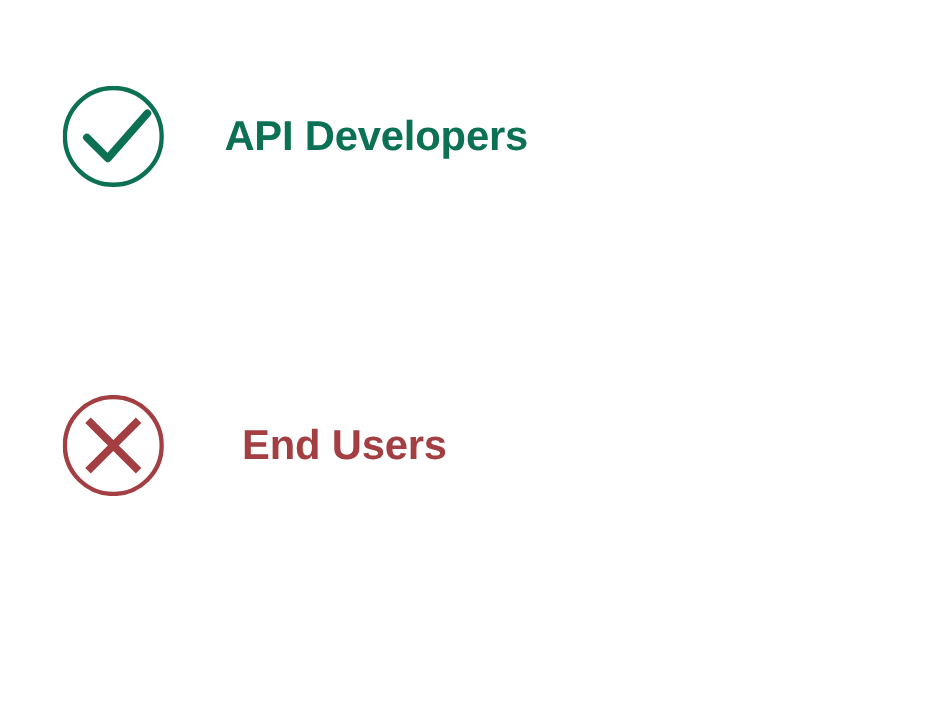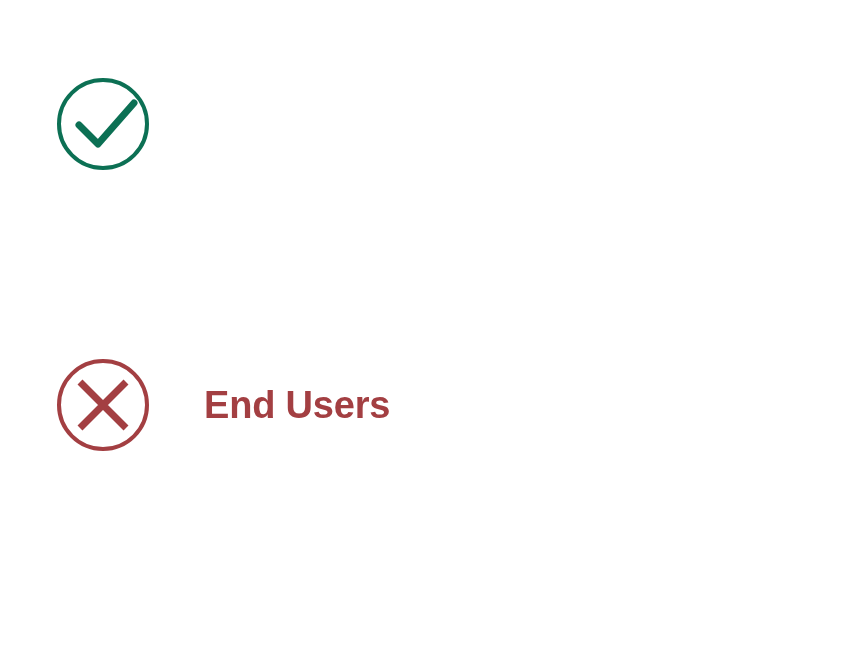--- a/index.html
+++ b/index.html
@@ -29,21 +29,21 @@
   }
   .item-row {
     position: absolute;
     left: 57px;
     display: flex;
     align-items: center;
     height: 92px;
   }
   .item-row.row-0 { top: 78px; }
   .item-row.row-1 { top: 219px; }
-  .item-row.row-2 { top: 359px; }
+  .item-row.row-2 { top: 359px; gap: 16px; }
 
   .status-icon {
     width: 92px;
     height: 92px;
     flex: 0 0 92px;
     display: block;
   }
   .status-icon svg {
     display: block;
     width: 92px;
@@ -66,20 +66,21 @@
 <div class="slide">
   <div class="item-list">
 
     <div class="item-row row-0">
       <span class="status-icon">
         <svg viewBox="0 0 92 92" xmlns="http://www.w3.org/2000/svg">
           <circle cx="46" cy="46" r="44" fill="none" stroke="#0c7054" stroke-width="4"></circle>
           <path d="M 22 47 L 41 66 L 77 25" fill="none" stroke="#0c7054" stroke-width="7" stroke-linecap="round" stroke-linejoin="round"></path>
         </svg>
       </span>
+      <span class="item-label label-positive">API Developers</span>
     </div>
 
 
     <div class="item-row row-2">
       <span class="status-icon">
         <svg viewBox="0 0 92 92" xmlns="http://www.w3.org/2000/svg">
           <circle cx="46" cy="46" r="44" fill="none" stroke="#a33f42" stroke-width="4"></circle>
           <path d="M 23 23 L 69 69 M 69 23 L 23 69" fill="none" stroke="#a33f42" stroke-width="7" stroke-linecap="butt"></path>
         </svg>
       </span>

